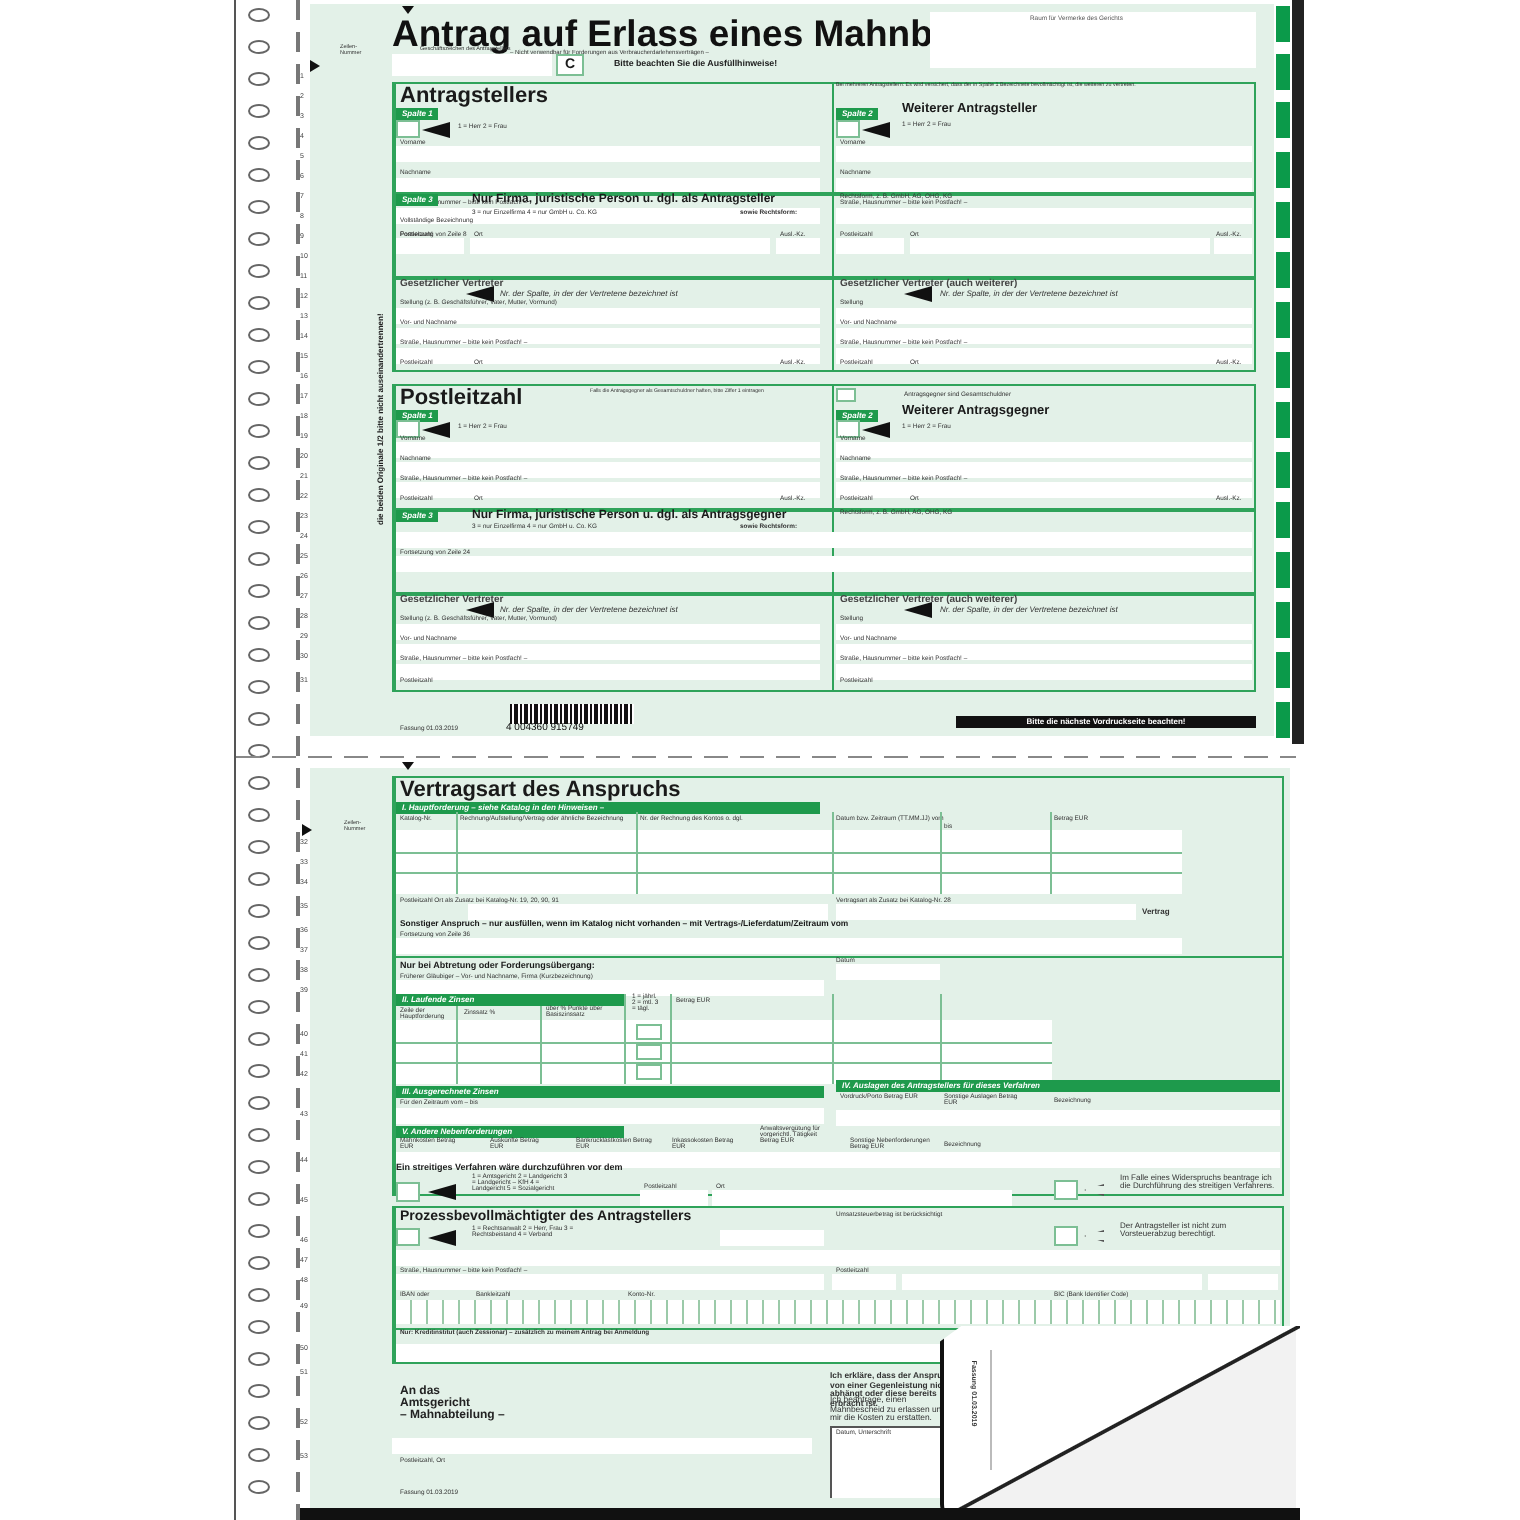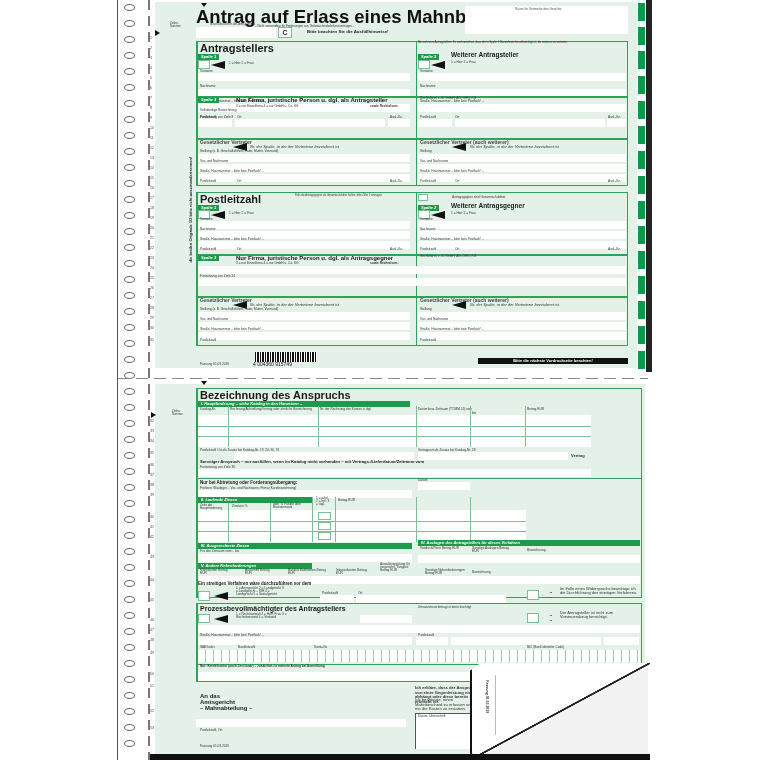--- a/index.html
+++ b/index.html
@@ -252,21 +252,21 @@
 <div class="tab" style="top:251px"></div>
 <div class="tab" style="top:276px"></div>
 <div class="tab" style="top:301px"></div>
 <div class="tab" style="top:326px"></div>
 <div class="tab" style="top:351px"></div>
 <div style="position:absolute;left:646px;top:0;width:6px;height:372px;background:#222"></div>
 
 <div class="sheet" style="left:155px;top:384px;width:490px;height:370px"></div>
 <div style="position:absolute;left:201px;top:381px;width:0;height:0;border-left:3px solid transparent;border-right:3px solid transparent;border-top:4px solid #111"></div>
 <div class="gbox" style="left:196px;top:388px;width:446px;height:210px;border-left-width:2px"></div>
-<div class="h1" style="left:200px;top:390px;font-size:11px">Bezeichnung des Anspruchs</div>
+<div class="h1" style="left:200px;top:390px;font-size:11px">Vertragsart des Anspruchs</div>
 <div class="gbar" style="left:198px;top:401px;width:212px">I. Hauptforderung – siehe Katalog in den Hinweisen –</div>
 <div class="lbl" style="left:172px;top:410px;font-size:2.8px;width:18px;white-space:normal">Zeilen-Nummer</div>
 <div style="position:absolute;left:151px;top:412px;width:0;height:0;border-top:3px solid transparent;border-bottom:3px solid transparent;border-left:5px solid #111"></div>
 
 <div class="lbl" style="left:200px;top:408px;width:24px;white-space:normal">Katalog-Nr.</div>
 <div class="lbl" style="left:230px;top:408px;width:82px;white-space:normal">Rechnung/Aufstellung/Vertrag oder ähnliche Bezeichnung</div>
 <div class="lbl" style="left:320px;top:408px">Nr. der Rechnung des Kontos o. dgl.</div>
 <div class="lbl" style="left:418px;top:408px;width:60px;white-space:normal">Datum bzw. Zeitraum (TT.MM.JJ) vom</div>
 <div class="lbl" style="left:472px;top:412px">bis</div>
 <div class="lbl" style="left:527px;top:408px">Betrag EUR</div>

